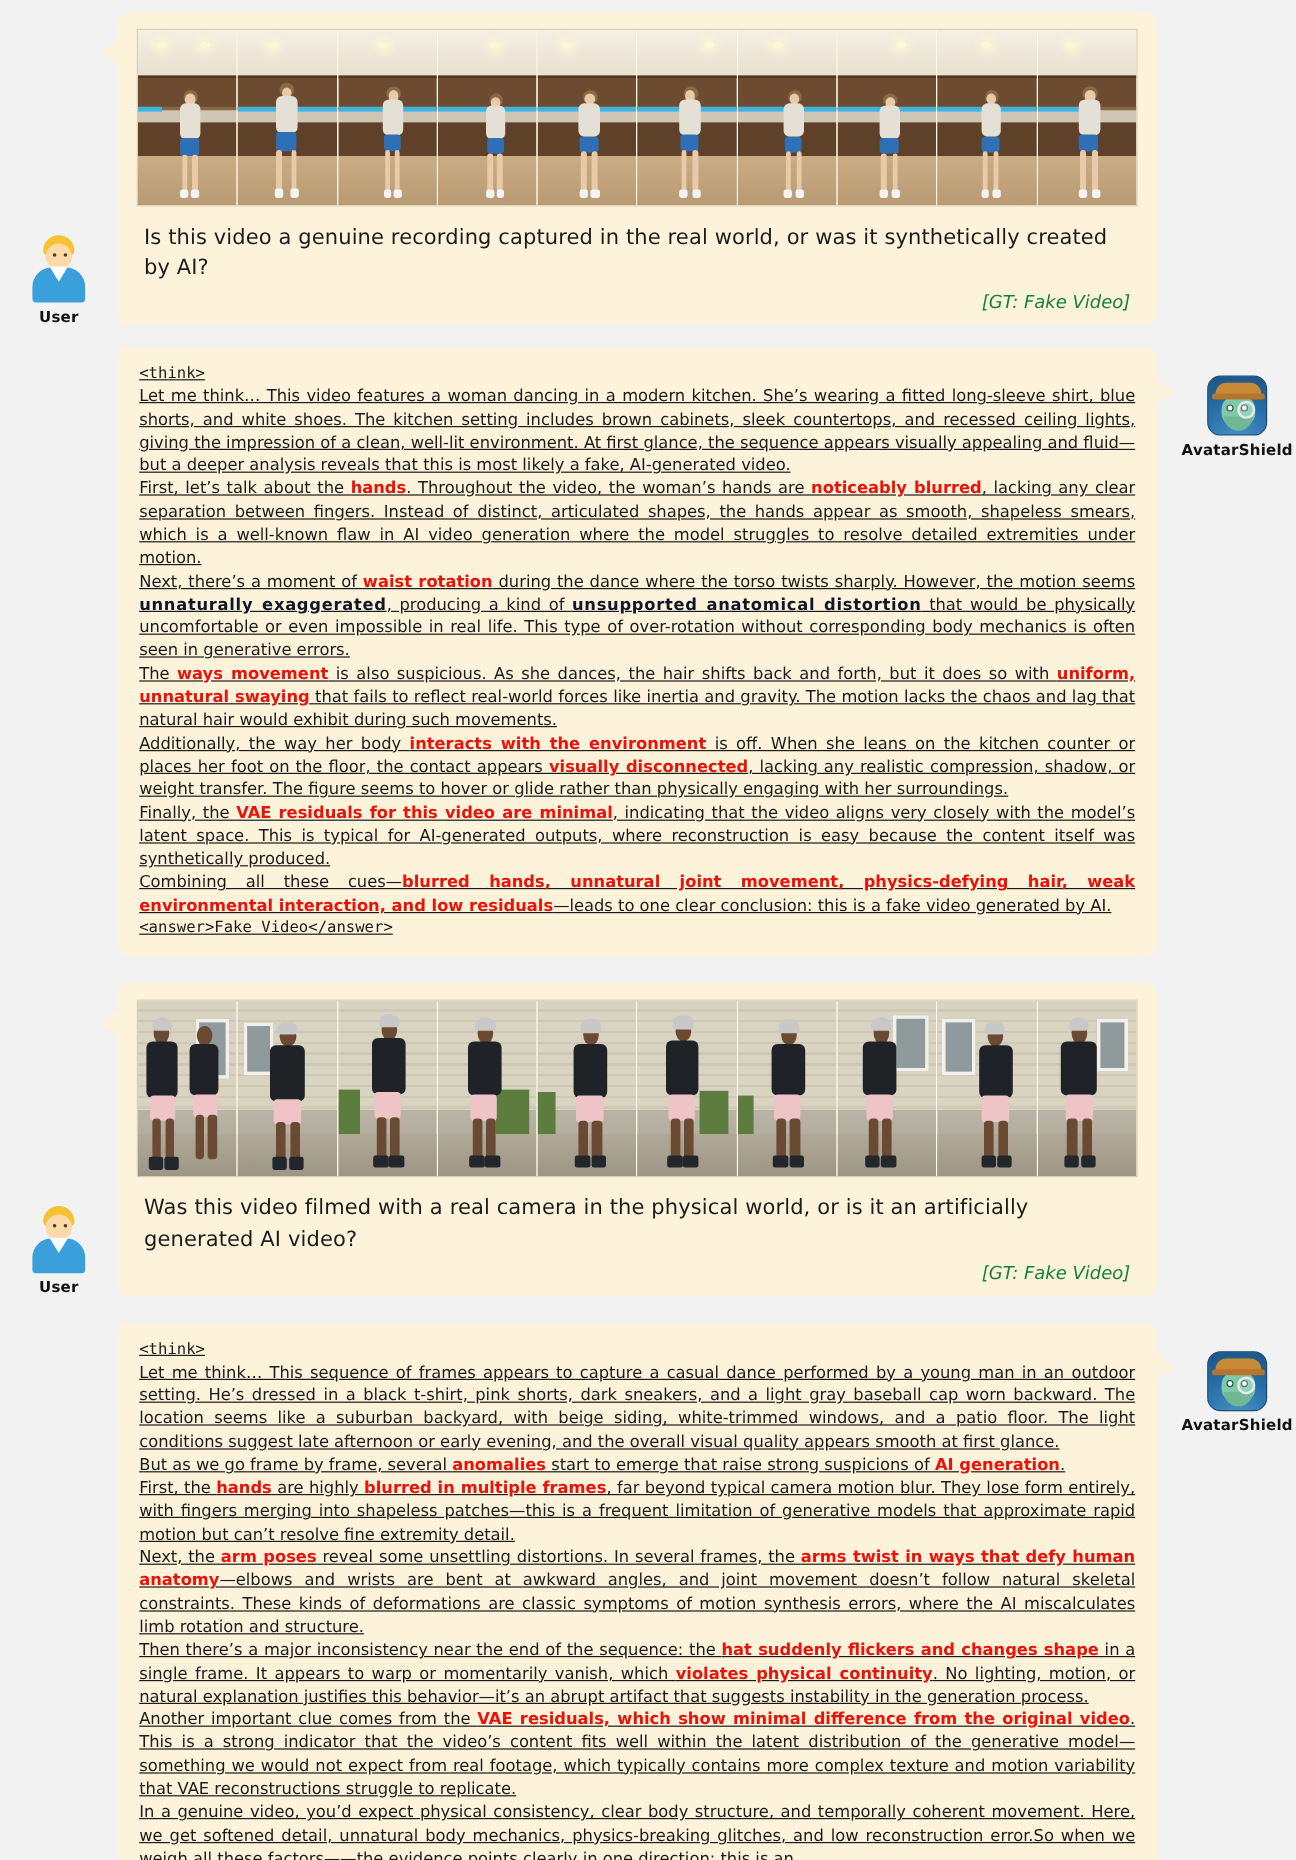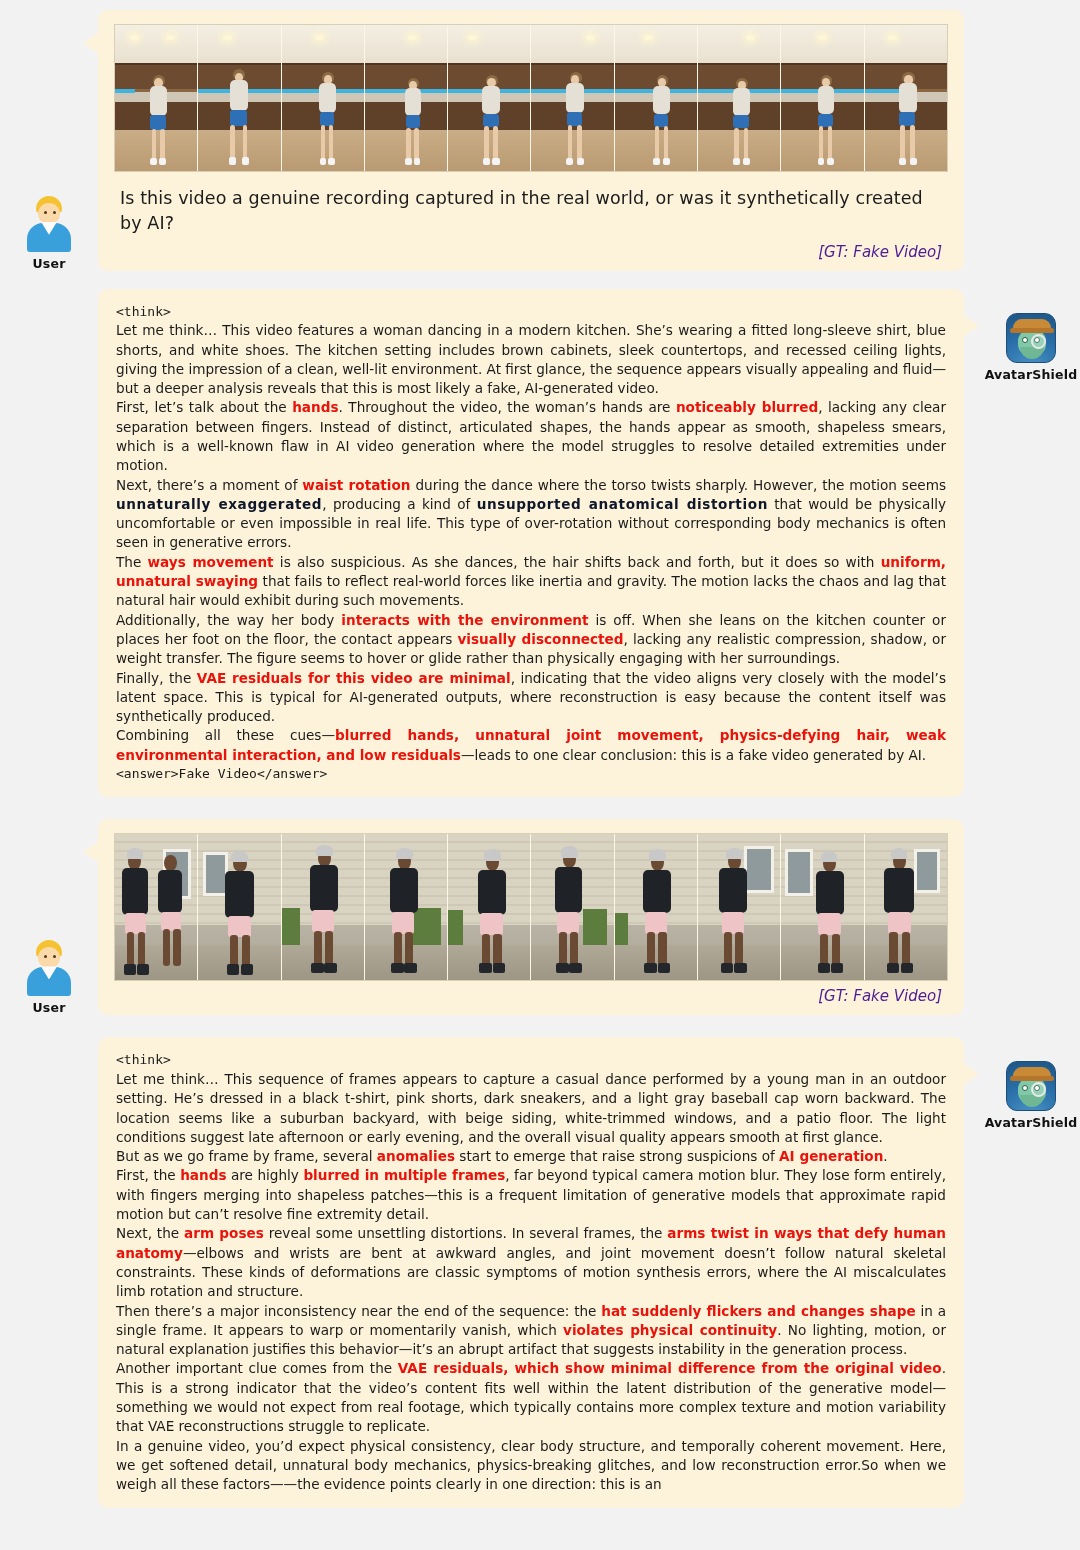--- a/index.html
+++ b/index.html
@@ -336,32 +336,33 @@
   .question {
     font-size: 17.5px;
     line-height: 1.45;
     color: #1b1b1b;
     margin: 14px 4px 0 6px;
     letter-spacing: .1px;
   }
   .gt {
     text-align: right;
     font-size: 15px;
-    color: #4c1d95;
+    color: #15803d;
     margin: 6px 6px 0 0;
     font-style: italic;
   }
 
   .cot {
     font-size: 13.6px;
     line-height: 1.42;
     color: #1b1b1b;
     text-align: justify;
     text-justify: inter-word;
     letter-spacing: 0;
+    text-decoration: underline;
   }
   .cot p { margin: 0; }
   .mono {
     font-family: "DejaVu Sans Mono", "Liberation Mono", monospace;
     font-size: 13px;
   }
   .hl {
     color: #e8140c;
     font-weight: bold;
   }
@@ -817,20 +818,21 @@
               <div class="m-torso" style="left:24%;top:23%;width:36%;height:31%"></div>
               <div class="m-shorts" style="left:28%;top:53%;width:28%;height:15%"></div>
               <div class="m-leg" style="left:30%;top:67%;width:10%;height:23%"></div>
               <div class="m-leg" style="left:45%;top:67%;width:10%;height:23%"></div>
               <div class="m-shoe" style="left:27%;top:88%;width:15%;height:7%"></div>
               <div class="m-shoe" style="left:44%;top:88%;width:15%;height:7%"></div>
             </div>
           </div>
         </div>
 
+        <div class="question">Was this video filmed with a real camera in the physical world, or is it an artificially generated AI video?</div>
         <div class="gt">[GT: Fake Video]</div>
       </div>
     </div>
 
     <div class="spacer-c"></div>
 
     <div style="position:relative;">
       <div class="bubble assistant">
         <div class="tail-right"></div>
         <div class="cot">

